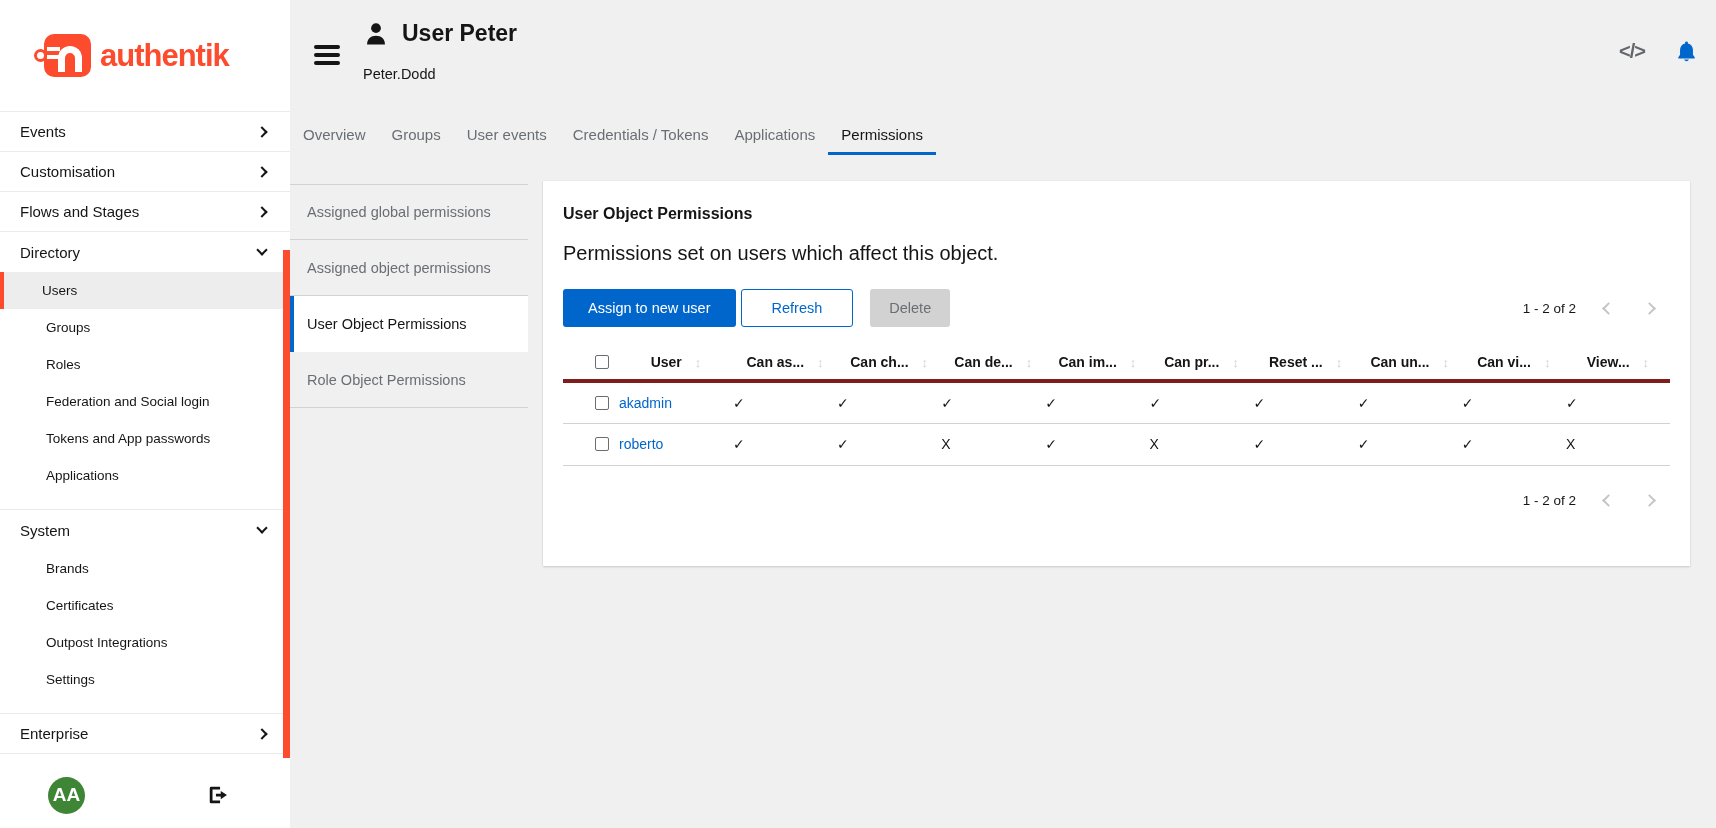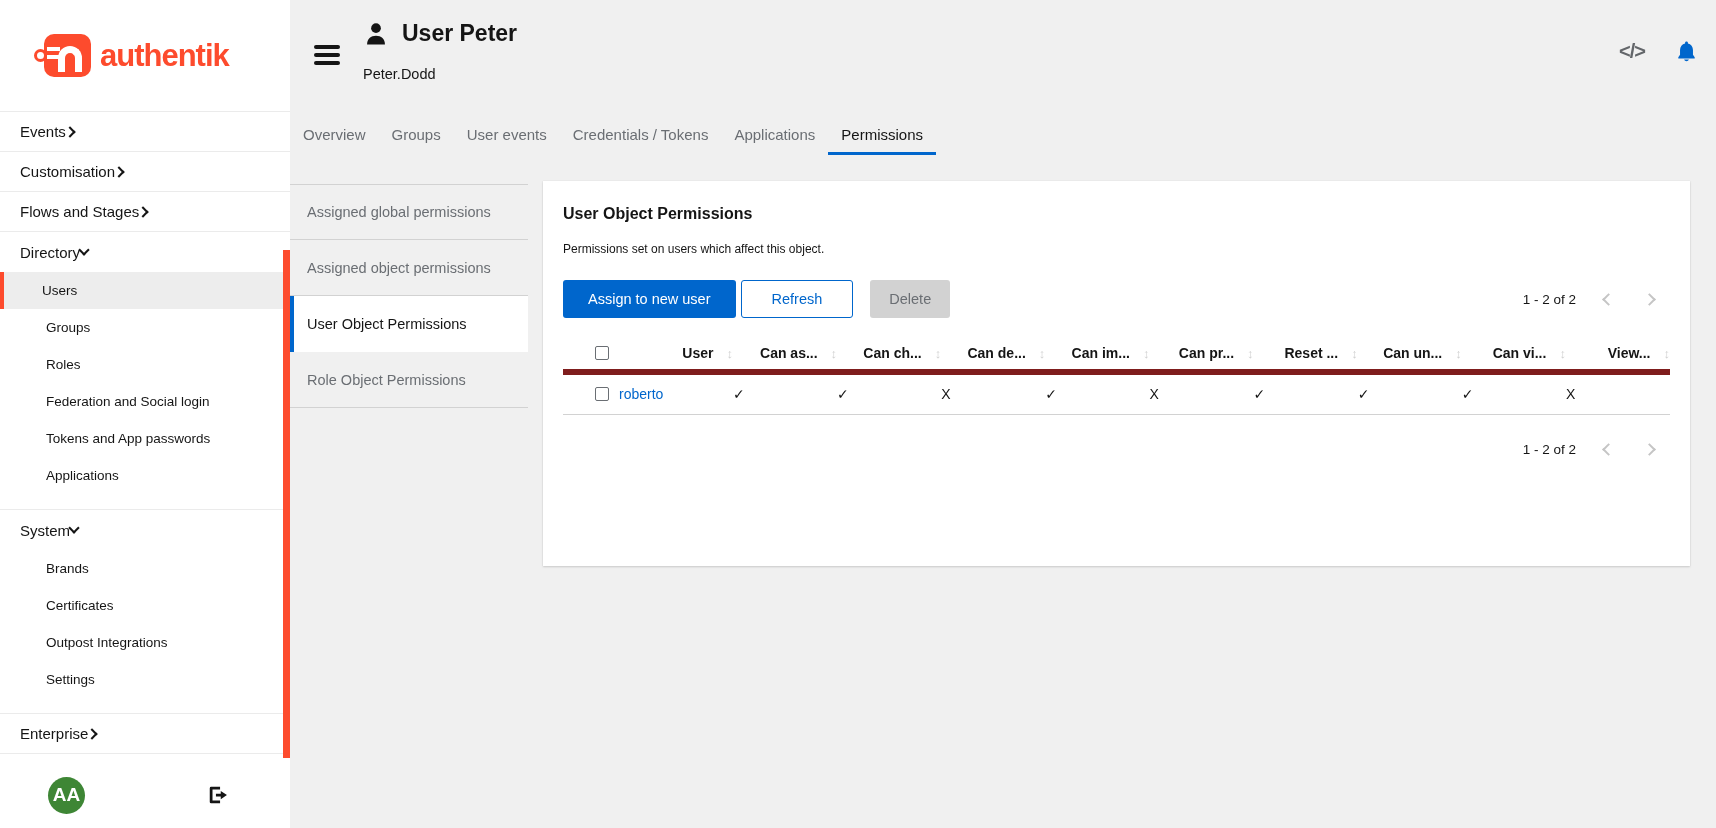--- a/index.html
+++ b/index.html
@@ -16,21 +16,21 @@
   .logo-ring { width:13px; height:13px; border:3px solid #fd4b2d; border-radius:50%; margin-right:-3px; }
   .logo-head { width:47px; height:43px; background:#fd4b2d; border-radius:10px; position:relative; }
   .logo-head i { position:absolute; background:#fff; }
   .logo-head .t1 { left:3px; top:13px; width:13px; height:4px; }
   .logo-head .t2 { left:3px; top:21px; width:13px; height:4px; }
   .logo-head .arch { left:14px; top:12px; width:24px; height:26px; background:transparent;
       border:7px solid #fff; border-bottom:none; border-radius:13px 13px 0 0; }
   .logo-text { font-size:31px; font-weight:bold; color:#fd4b2d; margin-left:9px; letter-spacing:-1px; }
 
   .nav { font-size:15px; }
-  .nav-section { height:40px; display:flex; align-items:center; 
+  .nav-section { height:40px; display:flex; align-items:center; justify-content:space-between;
       padding:0 24px 0 20px; border-bottom:1px solid #ebebeb; cursor:pointer; }
   .nav-group { border-bottom:1px solid #ebebeb; padding-bottom:15px; }
   .nav-group .nav-section { border-bottom:none; }
   .chev { width:8px; height:8px; border-right:2.5px solid #151515; border-bottom:2.5px solid #151515; flex:none; }
   .chev.right { transform:rotate(-45deg); }
   .chev.down  { transform:rotate(45deg); margin-top:-4px; }
   .nav-sub { height:37px; display:flex; align-items:center; padding-left:42px; font-size:13.5px;
       cursor:pointer; border-left:4px solid transparent; }
   .nav-sub.active { background:#ededed; border-left-color:#fd4b2d; padding-left:38px; }
 
@@ -70,39 +70,39 @@
 
   .subtabs { position:absolute; left:0; top:29px; width:238px; }
   .subtab { height:56px; display:flex; align-items:center; padding-left:17px; font-size:14.5px;
       color:#6a6e73; background:#f0f0f0; border-bottom:1px solid #d2d2d2; cursor:pointer; }
   .subtab:first-child { border-top:1px solid #d2d2d2; }
   .subtab.active { background:#fff; color:#151515; border-left:4px solid #0066cc; padding-left:13px; border-bottom:none; }
 
   .card { position:absolute; left:253px; top:26px; width:1147px; height:385px; background:#fff;
       box-shadow:0 1px 2px rgba(0,0,0,.15), 0 0 1px rgba(0,0,0,.1); }
   .card-title { font-size:16px; font-weight:bold; padding:24px 0 0 20px; }
-  .card-desc  { font-size:12px; padding:19px 0 0 20px; }
+  .card-desc  { font-size:20px; padding:19px 0 0 20px; }
 
   .toolbar { display:flex; align-items:center; margin:24px 36px 0 20px; }
   .btn { font-size:14.5px; height:38px; border-radius:3px; cursor:pointer;
       font-family:"Liberation Sans","DejaVu Sans",sans-serif; }
   .btn-primary  { background:#0066cc; color:#fff; border:none; padding:0 25px; }
   .btn-secondary{ background:#fff; color:#0066cc; border:1px solid #0066cc; padding:0 30px; margin-left:5px; }
   .btn-disabled { background:#d2d2d2; color:#6a6e73; border:none; padding:0 19px; margin-left:17px; cursor:default; }
   .toolbar-spacer { flex:1; }
 
   .pagination { display:flex; align-items:center; font-size:13.5px; }
   .pag-chev { width:9px; height:9px; border-right:2px solid #c5c5c5; border-bottom:2px solid #c5c5c5;
       cursor:pointer; flex:none; }
   .pag-chev.left  { transform:rotate(135deg); margin-left:28px; }
   .pag-chev.right { transform:rotate(-45deg); margin-left:32px; }
 
   table.perm { margin:18px 20px 0 20px; width:1107px; border-collapse:collapse; table-layout:fixed; }
-  .perm th { text-align:right; font-size:14px; font-weight:bold; color:#151515; height:36px;
-      border-bottom:6px solid #7f1d1d; white-space:nowrap; }
+  .perm th { text-align:center; font-size:14px; font-weight:bold; color:#151515; height:36px;
+      border-bottom:4px solid #7f1d1d; white-space:nowrap; }
   .perm td { height:42px; font-size:14px; border-bottom:1px solid #d2d2d2; }
   .sort-ico { color:#d0d0d0; font-size:13px; margin-left:13px; cursor:pointer; }
   .checkbox { width:14px; height:14px; border:1px solid #6a6e73; border-radius:2px; background:#fff;
       margin-left:32px; cursor:pointer; }
   .user-link { color:#0066cc; cursor:pointer; }
   .bottom-pag { display:flex; justify-content:flex-end; margin:27px 36px 0 0; }
 </style>
 </head>
 <body>
 
@@ -311,20 +311,35 @@
             <th><span>Can un...</span><span class="sort-ico">↕</span></th>
             <th><span>Can vi...</span><span class="sort-ico">↕</span></th>
             <th><span>View...</span><span class="sort-ico">↕</span></th>
           </tr>
         </thead>
         <tbody>
           <tr>
             <td>
                 <div class="checkbox"></div>
               </td>
+            <td><span class="user-link">akadmin</span></td>
+            <td>✓</td>
+            <td>✓</td>
+            <td>✓</td>
+            <td>✓</td>
+            <td>✓</td>
+            <td>✓</td>
+            <td>✓</td>
+            <td>✓</td>
+            <td>✓</td>
+          </tr>
+          <tr>
+            <td>
+                <div class="checkbox"></div>
+              </td>
             <td><span class="user-link">roberto</span></td>
             <td>✓</td>
             <td>✓</td>
             <td>X</td>
             <td>✓</td>
             <td>X</td>
             <td>✓</td>
             <td>✓</td>
             <td>✓</td>
             <td>X</td>

